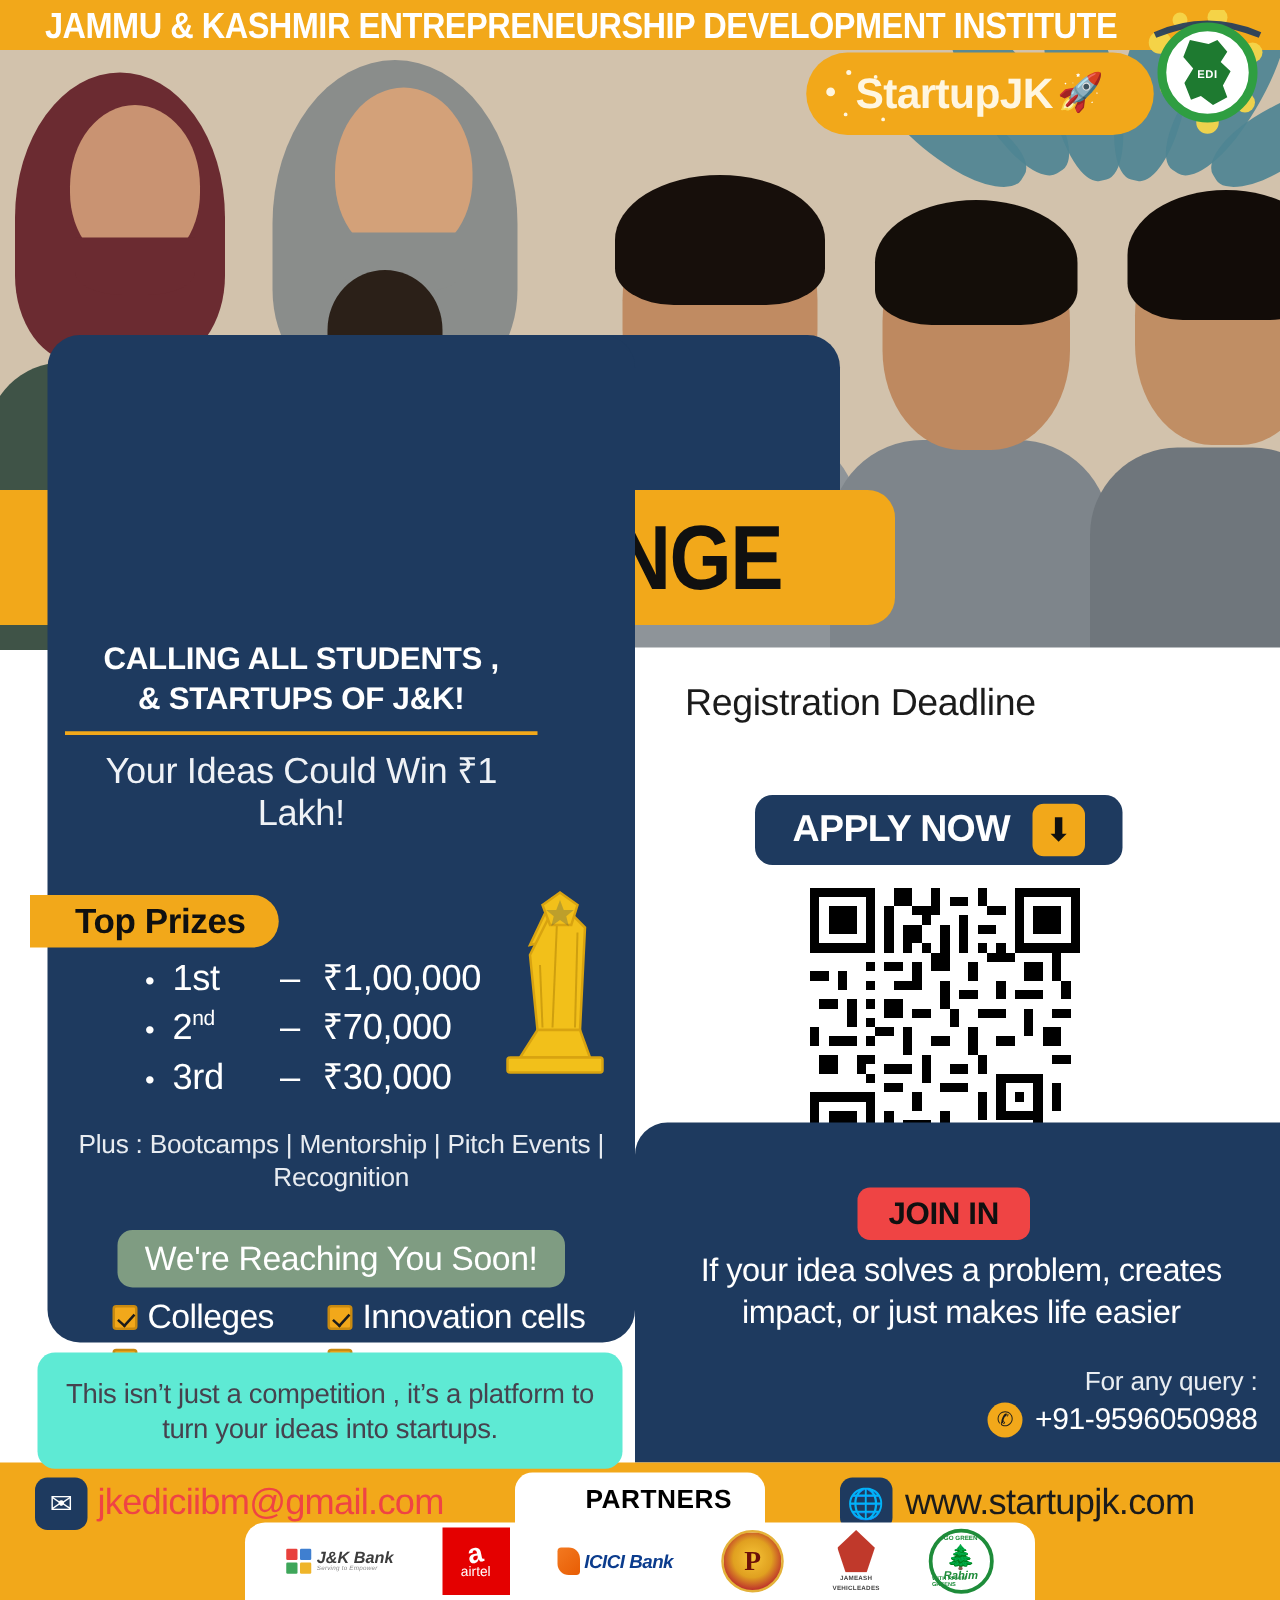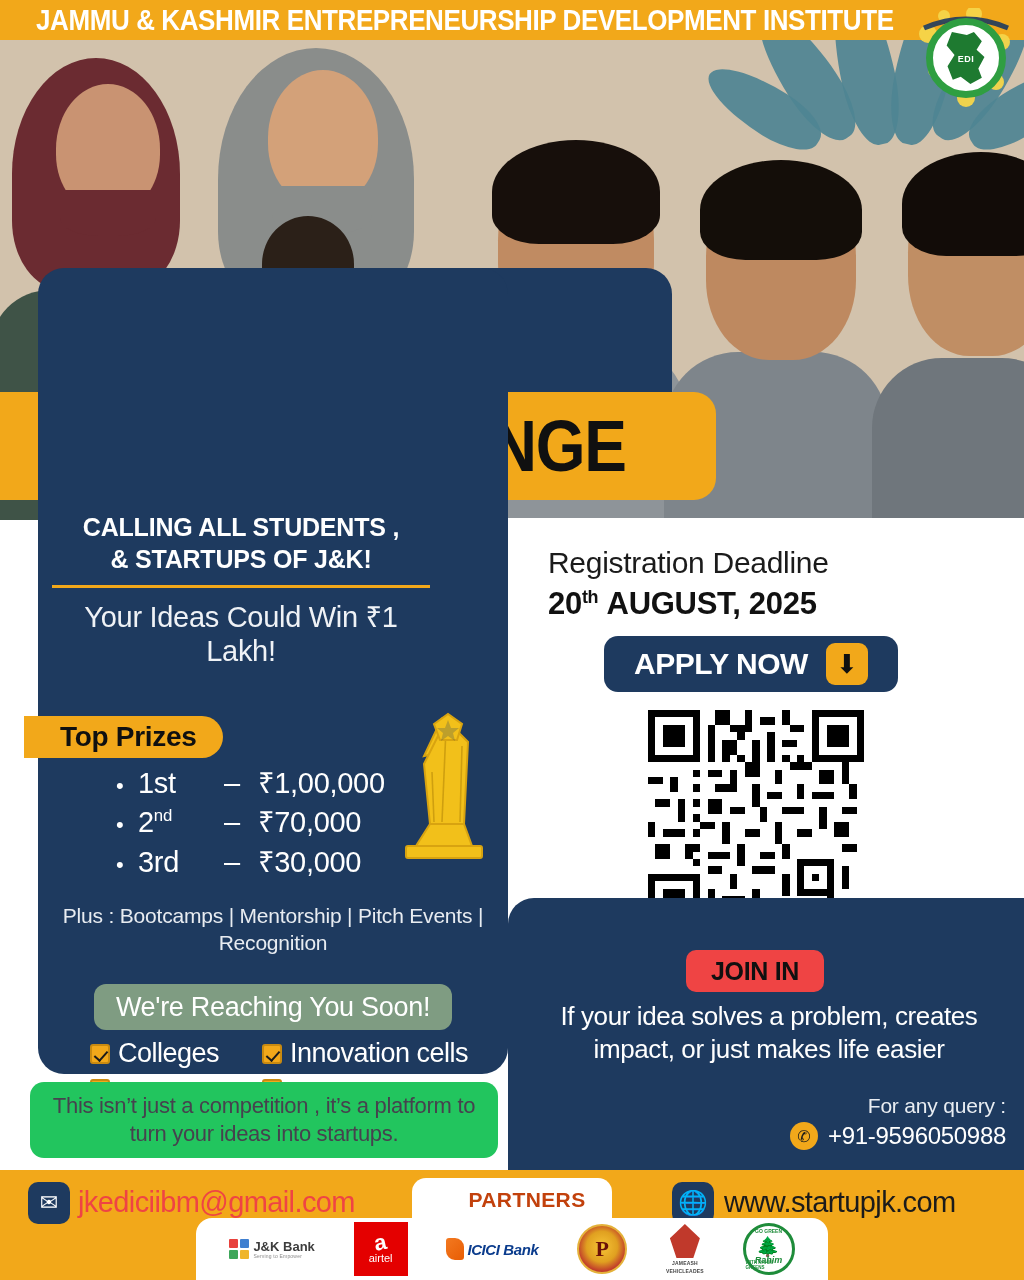--- a/index.html
+++ b/index.html
@@ -178,22 +178,22 @@
     border-radius:3px; position:relative; flex:none;
   }
   .cbox:after {
     content:""; position:absolute; left:5px; top:2px; width:6px; height:11px;
     border:solid #1b1b1b; border-width:0 2.5px 2.5px 0; transform:rotate(42deg);
   }
   .check-label { font-size:27px; color:#ffffff; letter-spacing:-0.5px; white-space:nowrap; }
 
   
   .tagline {
-    position:absolute; left:30px; top:1082px; width:468px; height:76px;
-    background:#22c55e; border-radius:14px; z-index:3;
+    position:absolute; left:30px; top:1082px; width:468px; height:93px;
+    background:#5eead4; border-radius:14px; z-index:3;
     display:flex; align-items:center; justify-content:center;
     text-align:center; padding:0 14px;
   }
   .tagline .t { font-size:22px; color:#46424E; line-height:1.26; letter-spacing:-0.3px; }
 
   
   .trophy { position:absolute; left:372px; top:712px; width:120px; height:160px; z-index:4; }
 
   
   .right-white {
@@ -283,29 +283,29 @@
   }
   .web-text {
     position:absolute; left:724px; top:1186px;
     font-size:29px; color:#1b1b1b; letter-spacing:-0.6px;
   }
   .partners-tab {
     position:absolute; left:412px; top:1178px; width:200px; height:44px;
     background:#ffffff; border-radius:14px 14px 0 0;
     display:flex; align-items:center; justify-content:center;
   }
-  .partners-tab .t { font-size:21px; font-weight:bold; color:#c2410c; letter-spacing:.4px;margin-left:30px; }
+  .partners-tab .t { font-size:21px; font-weight:bold; color:#000000; letter-spacing:.4px;margin-left:30px; }
   .partners-strip {
     position:absolute; left:196px; top:1218px; width:632px; height:62px;
     background:#ffffff; border-radius:16px 16px 0 0;
     display:flex; align-items:center; justify-content:space-around; padding:0 14px;
   }
   .plogo { display:flex; align-items:center; justify-content:center; height:54px; }
 
-  .jk-bank { display:flex; align-items:center; gap:4px; }
+  .jk-bank { display:flex; gap:4px;font-style:italic; }
   .jk-sq { display:grid; grid-template-columns:9px 9px; grid-template-rows:9px 9px; gap:2px; }
   .jk-sq i { display:block; border-radius:1px; }
   .jk-txt { font-size:13px; font-weight:bold; color:#3d3d3d; line-height:1; }
   .jk-sub { font-size:5px; color:#8a8a8a; letter-spacing:.2px; }
 
   .airtel { width:54px; height:54px; background:#E40000; display:flex;
             flex-direction:column; align-items:center; justify-content:center; gap:1px; }
   .airtel-mark { font-size:22px; color:#ffffff; line-height:.8; font-weight:bold;
                  transform:rotate(-12deg); }
   .airtel-txt { font-size:11px; color:#ffffff; }
@@ -393,20 +393,32 @@
       <div class="head" style="left:700px; top:120px; width:162px; height:100px; background:#140E09; border-radius:50% 50% 28% 28%;"></div>
     </div>
 
     <div>
       <div class="body" style="position:absolute; left:872px; top:318px; width:200px; height:172px; background:#6F767C; border-radius:70px 70px 0 0;"></div>
       <div class="head" style="left:908px; top:124px; width:146px; height:192px; background:#C08E64; border-radius:46% 46% 42% 42%;"></div>
       <div class="head" style="left:902px; top:112px; width:158px; height:104px; background:#120C08; border-radius:50% 50% 28% 28%;"></div>
     </div>
   </div>
 
+  <div class="sjk-badge">
+    <div class="sjk-dots">
+      <i style="left:16px; top:28px; width:7px;  height:7px;"></i>
+      <i style="left:32px; top:14px; width:4px;  height:4px;"></i>
+      <i style="left:44px; top:40px; width:4px;  height:4px;"></i>
+      <i style="left:30px; top:48px; width:3px;  height:3px;"></i>
+      <i style="left:54px; top:18px; width:3px;  height:3px;"></i>
+      <i style="left:60px; top:52px; width:3px;  height:3px;"></i>
+    </div>
+    <div class="sjk-text">StartupJK</div>
+    <div class="sjk-rocket">🚀</div>
+  </div>
 
   <div class="edi-logo">
     <svg class="edi-splat" viewBox="0 0 100 100">
       <g fill="#F6D64A" opacity="0.95">
         <circle cx="12" cy="26" r="9"></circle>
           <circle cx="20" cy="62" r="8"></circle>
         <circle cx="50" cy="90" r="9"></circle>
           <circle cx="80" cy="74" r="8"></circle>
         <circle cx="86" cy="34" r="8"></circle>
           <circle cx="58" cy="6" r="8"></circle>
@@ -513,23 +525,20 @@
     <path d="M76 8 L79 16 L87 16 L81 21 L83 29 L76 24 L69 29 L71 21 L65 16 L73 16 Z" fill="#1E3A5F" opacity=".25"></path>
   </svg>
 
   <div class="tagline">
     <div class="t">This isn’t just a competition , it’s a platform to turn your ideas into startups.</div>
   </div>
 
   <div class="right-white"></div>
 
   <div class="reg-deadline">Registration Deadline</div>
-  <div class="reg-date">
-    <span>20</span><sup>th</sup>&nbsp;<span>AUGUST, 2025</span>
-  </div>
 
   <div class="apply-btn">
     <div class="t">APPLY NOW</div>
     <div class="apply-arrow">⬇</div>
   </div>
 
   <div class="qr-wrap">
     <svg class="qr" viewBox="0 0 29 29" shape-rendering="crispEdges">
       <rect width="29" height="29" fill="#ffffff"></rect>
       <g fill="#000000">

